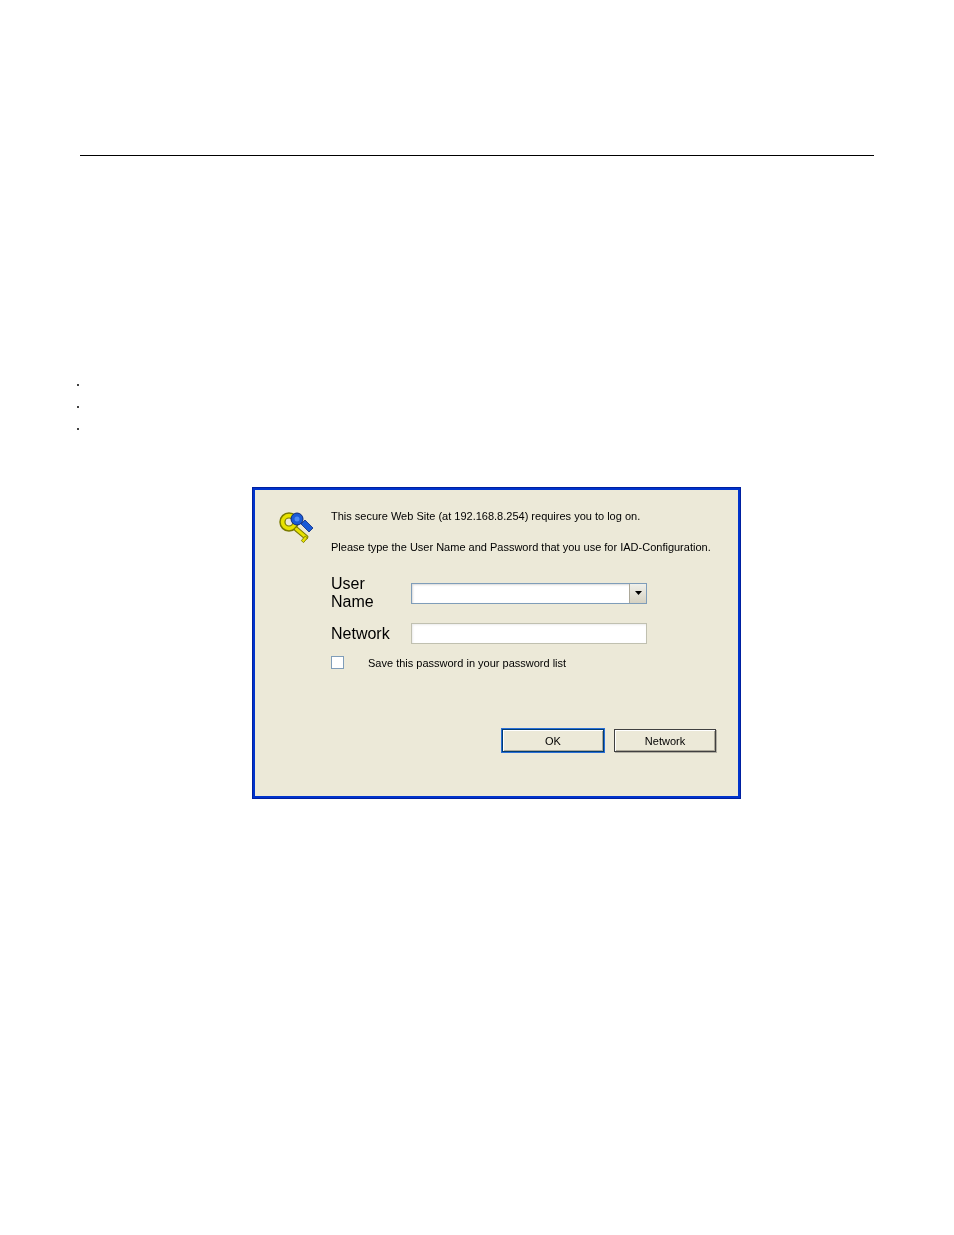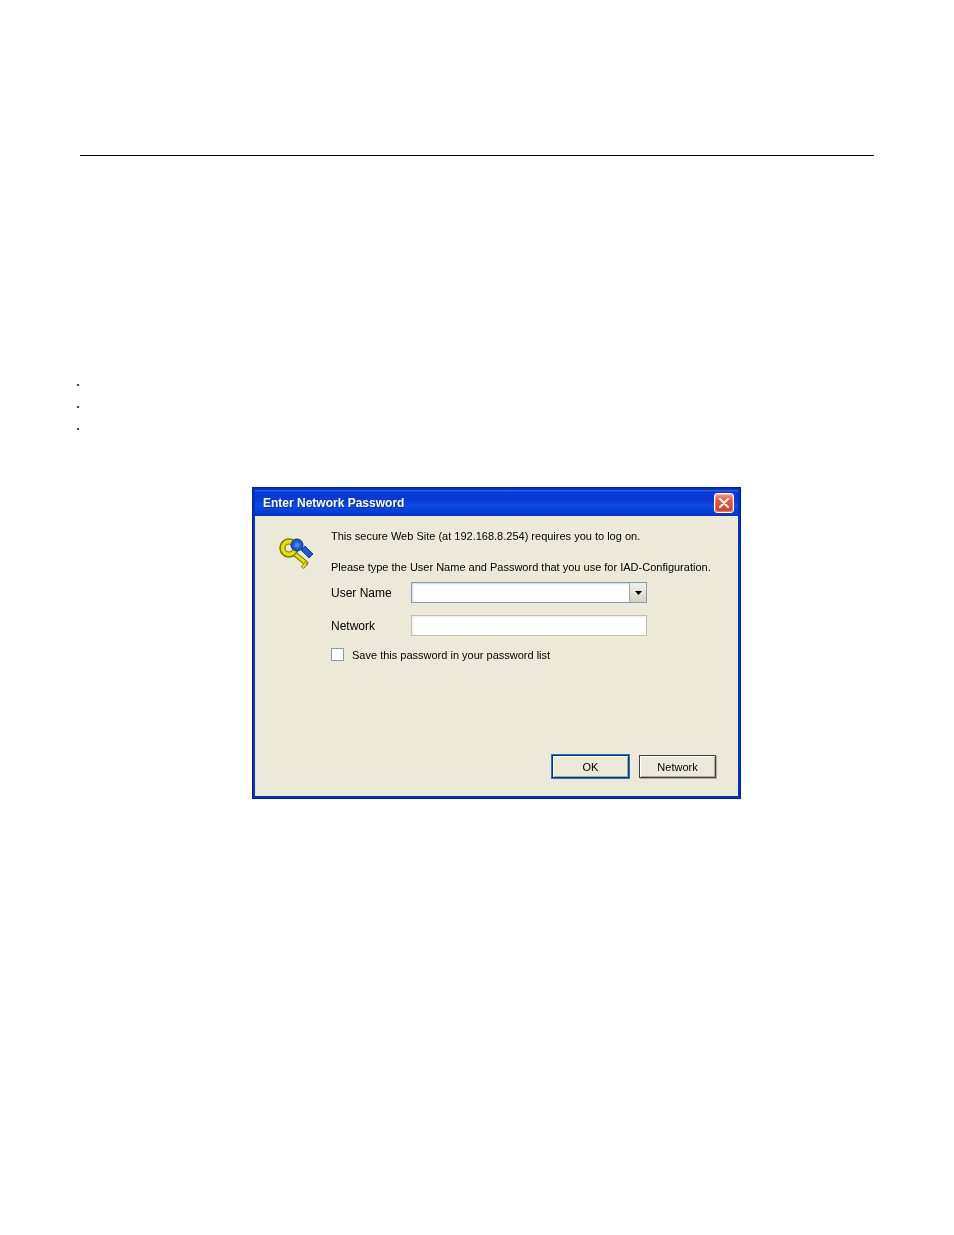--- a/index.html
+++ b/index.html
@@ -44,47 +44,47 @@
       align-items: center;
       justify-content: center;
       color: #fff;
       font-weight: bold;
       font-family: Arial, sans-serif;
       font-size: 13px;
       cursor: pointer;
       box-shadow: inset 0 0 0 1px rgba(255,255,255,0.3);
     }
     .body-area {
-      padding: 8px 18px 14px 18px;
+      padding: 14px 18px 14px 18px;
       height: calc(100% - 26px);
       position: relative;
       font-size: 11px;
       color: #000;
     }
     .key-icon {
       position: absolute;
       left: 20px;
       top: 18px;
       width: 40px;
       height: 40px;
     }
     .content {
       margin-left: 58px;
       margin-top: 6px;
     }
     .line1 { margin-bottom: 18px; }
-    .line2 { margin-bottom: 8px; line-height: 1.3; }
+    .line2 { margin-bottom: 21px; line-height: 1.3; }
     .row {
       display: flex;
       align-items: center;
       margin-bottom: 12px;
     }
     .label {
       width: 80px;
-      font-size: 12px;
+      font-size: 16px;
     }
     .combo-wrap {
       position: relative;
       width: 236px;
       height: 21px;
     }
     .combo-input {
       width: 100%;
       height: 21px;
       border: 1px solid #7f9db9;
@@ -113,38 +113,38 @@
       border: 1px solid #c0c0b0;
       background: #fff;
       font-size: 11px;
       box-shadow: inset 1px 1px 2px rgba(0,0,0,0.08);
       padding: 0 4px;
     }
     .check-row {
       display: flex;
       align-items: center;
       margin-top: 6px;
-      gap: 8px;
+      gap: 24px;
     }
     .checkbox {
       width: 13px;
       height: 13px;
       border: 1px solid #7f9db9;
       background: #fff;
       display: inline-block;
     }
     .button-row {
       position: absolute;
       right: 22px;
       bottom: 18px;
       display: flex;
       gap: 10px;
     }
     .btn {
-      width: 77px;
+      width: 102px;
       height: 23px;
       background: #ece9d8;
       border: 1px solid #404040;
       font-size: 11px;
       font-family: inherit;
       cursor: pointer;
       display: flex;
       align-items: center;
       justify-content: center;
       box-shadow: 1px 1px 0 rgba(0,0,0,0.25), inset 1px 1px 0 #fff, inset -1px -1px 0 #aca899;
@@ -175,30 +175,20 @@
 
 <div class="hr-top"></div>
 
 <ul class="bullet-list">
   <li></li>
   <li></li>
   <li></li>
 </ul>
 
 <div class="dialog">
-  <div class="titlebar">
-    <span class="titlebar-text">Enter Network Password</span>
-    <div class="close-btn">
-      <span>
-        <svg width="10" height="10" viewBox="0 0 10 10">
-          <path d="M1 1 L9 9 M9 1 L1 9" stroke="#fff" stroke-width="2" stroke-linecap="round"></path>
-        </svg>
-      </span>
-    </div>
-  </div>
 
   <div class="body-area">
     <div class="key-icon">
       <svg width="40" height="40" viewBox="0 0 40 40">
         <circle cx="14" cy="14" r="9" fill="#e8e200" stroke="#7a7a00" stroke-width="1.5"></circle>
         <circle cx="14" cy="14" r="4" fill="#ece9d8" stroke="#7a7a00" stroke-width="1.2"></circle>
         <rect x="20" y="18" width="16" height="4" rx="1.5" fill="#e8e200" stroke="#7a7a00" stroke-width="1" transform="rotate(40 20 20)"></rect>
         <rect x="28" y="28" width="3" height="6" fill="#e8e200" stroke="#7a7a00" stroke-width="0.8" transform="rotate(40 29 31)"></rect>
         <circle cx="22" cy="11" r="6" fill="#1a5ad6" stroke="#0a2a80" stroke-width="1"></circle>
         <circle cx="22" cy="11" r="2.5" fill="#4a8af6"></circle>

